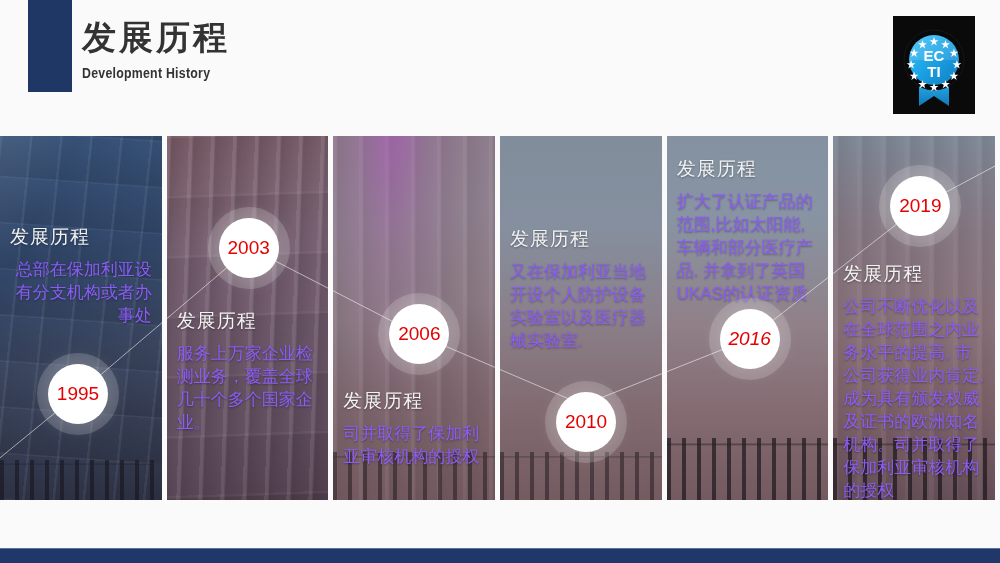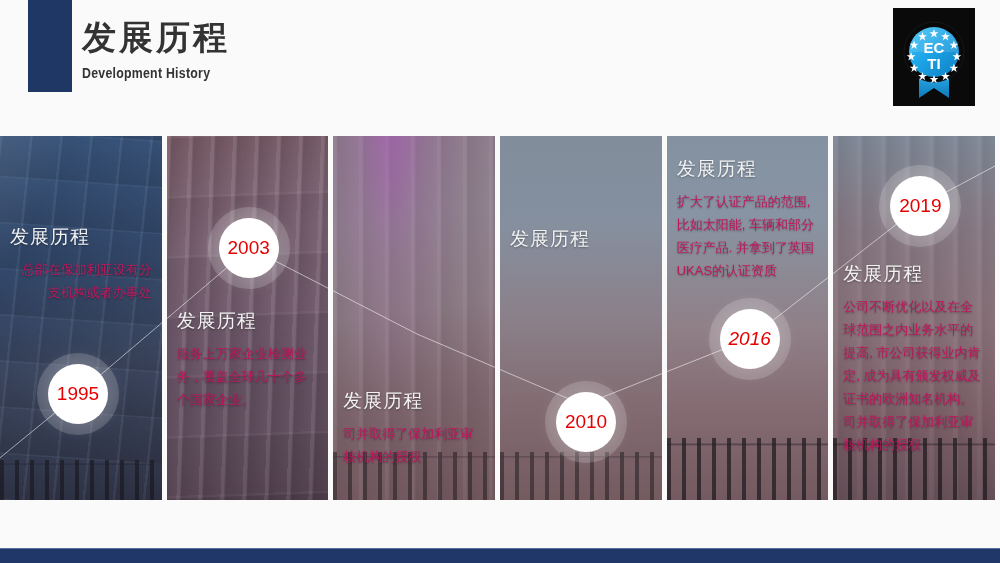--- a/index.html
+++ b/index.html
@@ -50,21 +50,21 @@
     line-height: 18px;
     margin-top: 6px;
     white-space: nowrap;
     transform: scaleX(0.88);
     transform-origin: left center;
   }
 
   
   .logo-badge {
     position: absolute;
-    left: 893px; top: 8px;
+    left: 893px; top: 16px;
     width: 82px; height: 98px;
     background: #0a0a0a;
     overflow: hidden;
   }
   .logo-badge svg { display: block; }
 
   
   .timeline {
     position: absolute;
     left: 0; top: 136px;
@@ -142,23 +142,23 @@
   }
   .txt .t-head {
     font-size: 19px;
     line-height: 26px;
     letter-spacing: 1px;
     color: #f2f2f2;
     margin: 0 0 8px 0;
     text-shadow: 0 1px 2px rgba(0,0,0,0.35);
   }
   .txt .t-body {
-    font-size: 13px;
+    font-size: 17px;
     line-height: 23px;
-    color: #be185d;
+    color: #8b5cf6;
     margin: 0;
     text-shadow: 0 1px 2px rgba(0,0,0,0.35);
   }
 
   
   .year {
     position: absolute;
     width: 60px; height: 60px;
     border-radius: 50%;
     background: #ffffff;
@@ -271,32 +271,34 @@
     <div class="txt" style="top:172px;">
       <div class="t-head">发展历程</div>
       <div class="t-body">服务上万家企业检测业务，覆盖全球几十个多个国家企业。</div>
     </div>
   </div>
 
   <div class="col col-3">
     <div class="photo"></div>
     <div class="tint"></div>
     <div class="railing"></div>
+    <div class="year" style="left:56px; top:168px;">2006</div>
     <div class="txt" style="top:252px;">
       <div class="t-head">发展历程</div>
       <div class="t-body">司并取得了保加利亚审核机构的授权</div>
     </div>
   </div>
 
   <div class="col col-4">
     <div class="photo"></div>
     <div class="tint"></div>
     <div class="railing"></div>
     <div class="txt" style="top:90px;">
       <div class="t-head">发展历程</div>
+      <div class="t-body">又在保加利亚当地开设个人防护设备实验室以及医疗器械实验室.</div>
     </div>
     <div class="year" style="left:56px; top:256px;">2010</div>
   </div>
 
   <div class="col col-5">
     <div class="photo"></div>
     <div class="tint"></div>
     <div class="railing"></div>
     <div class="txt" style="top:20px;">
       <div class="t-head">发展历程</div>

